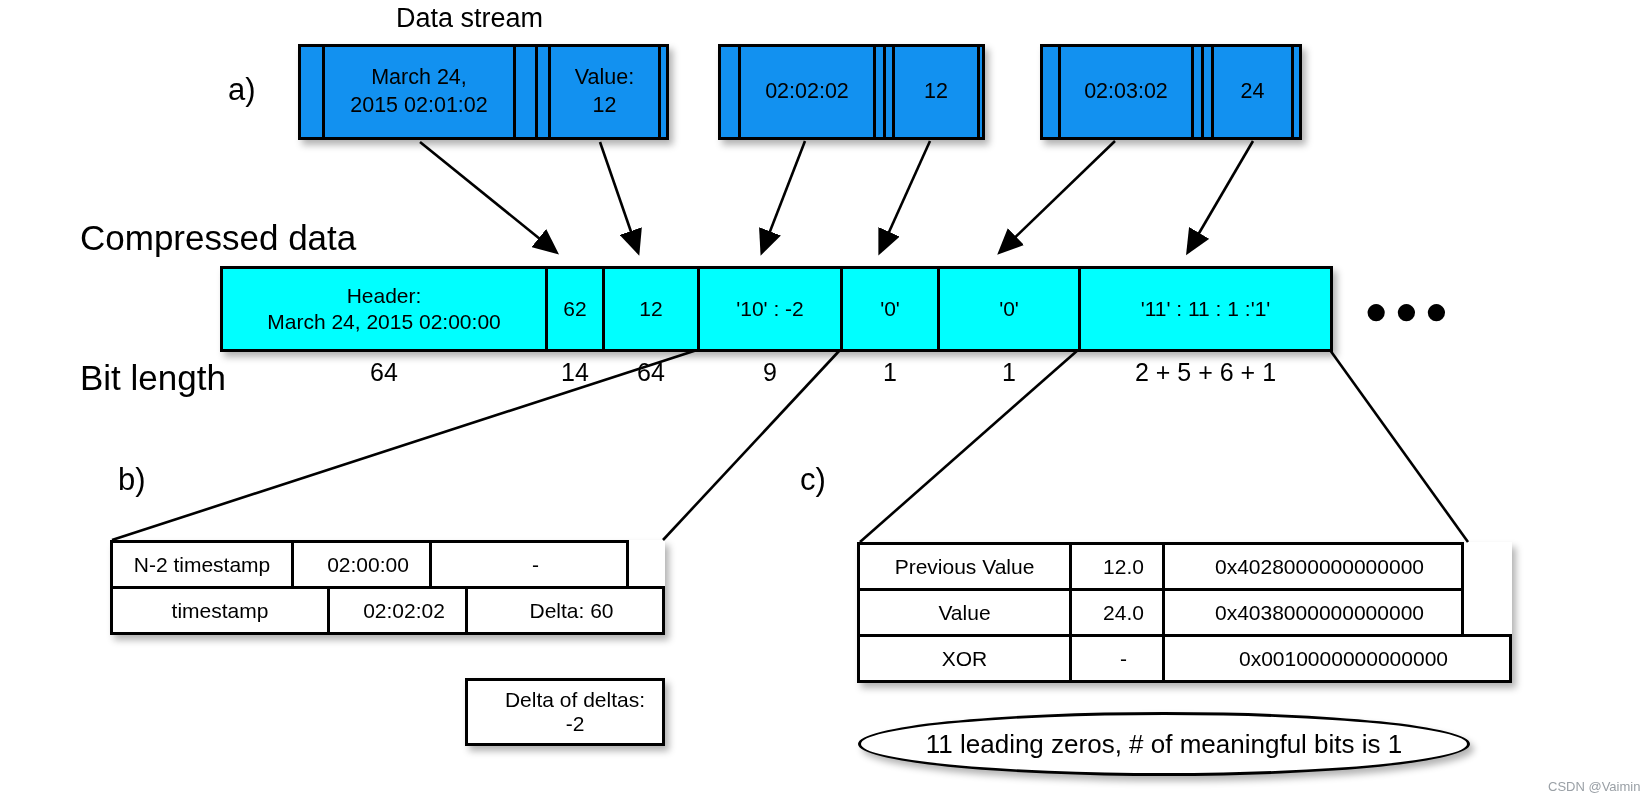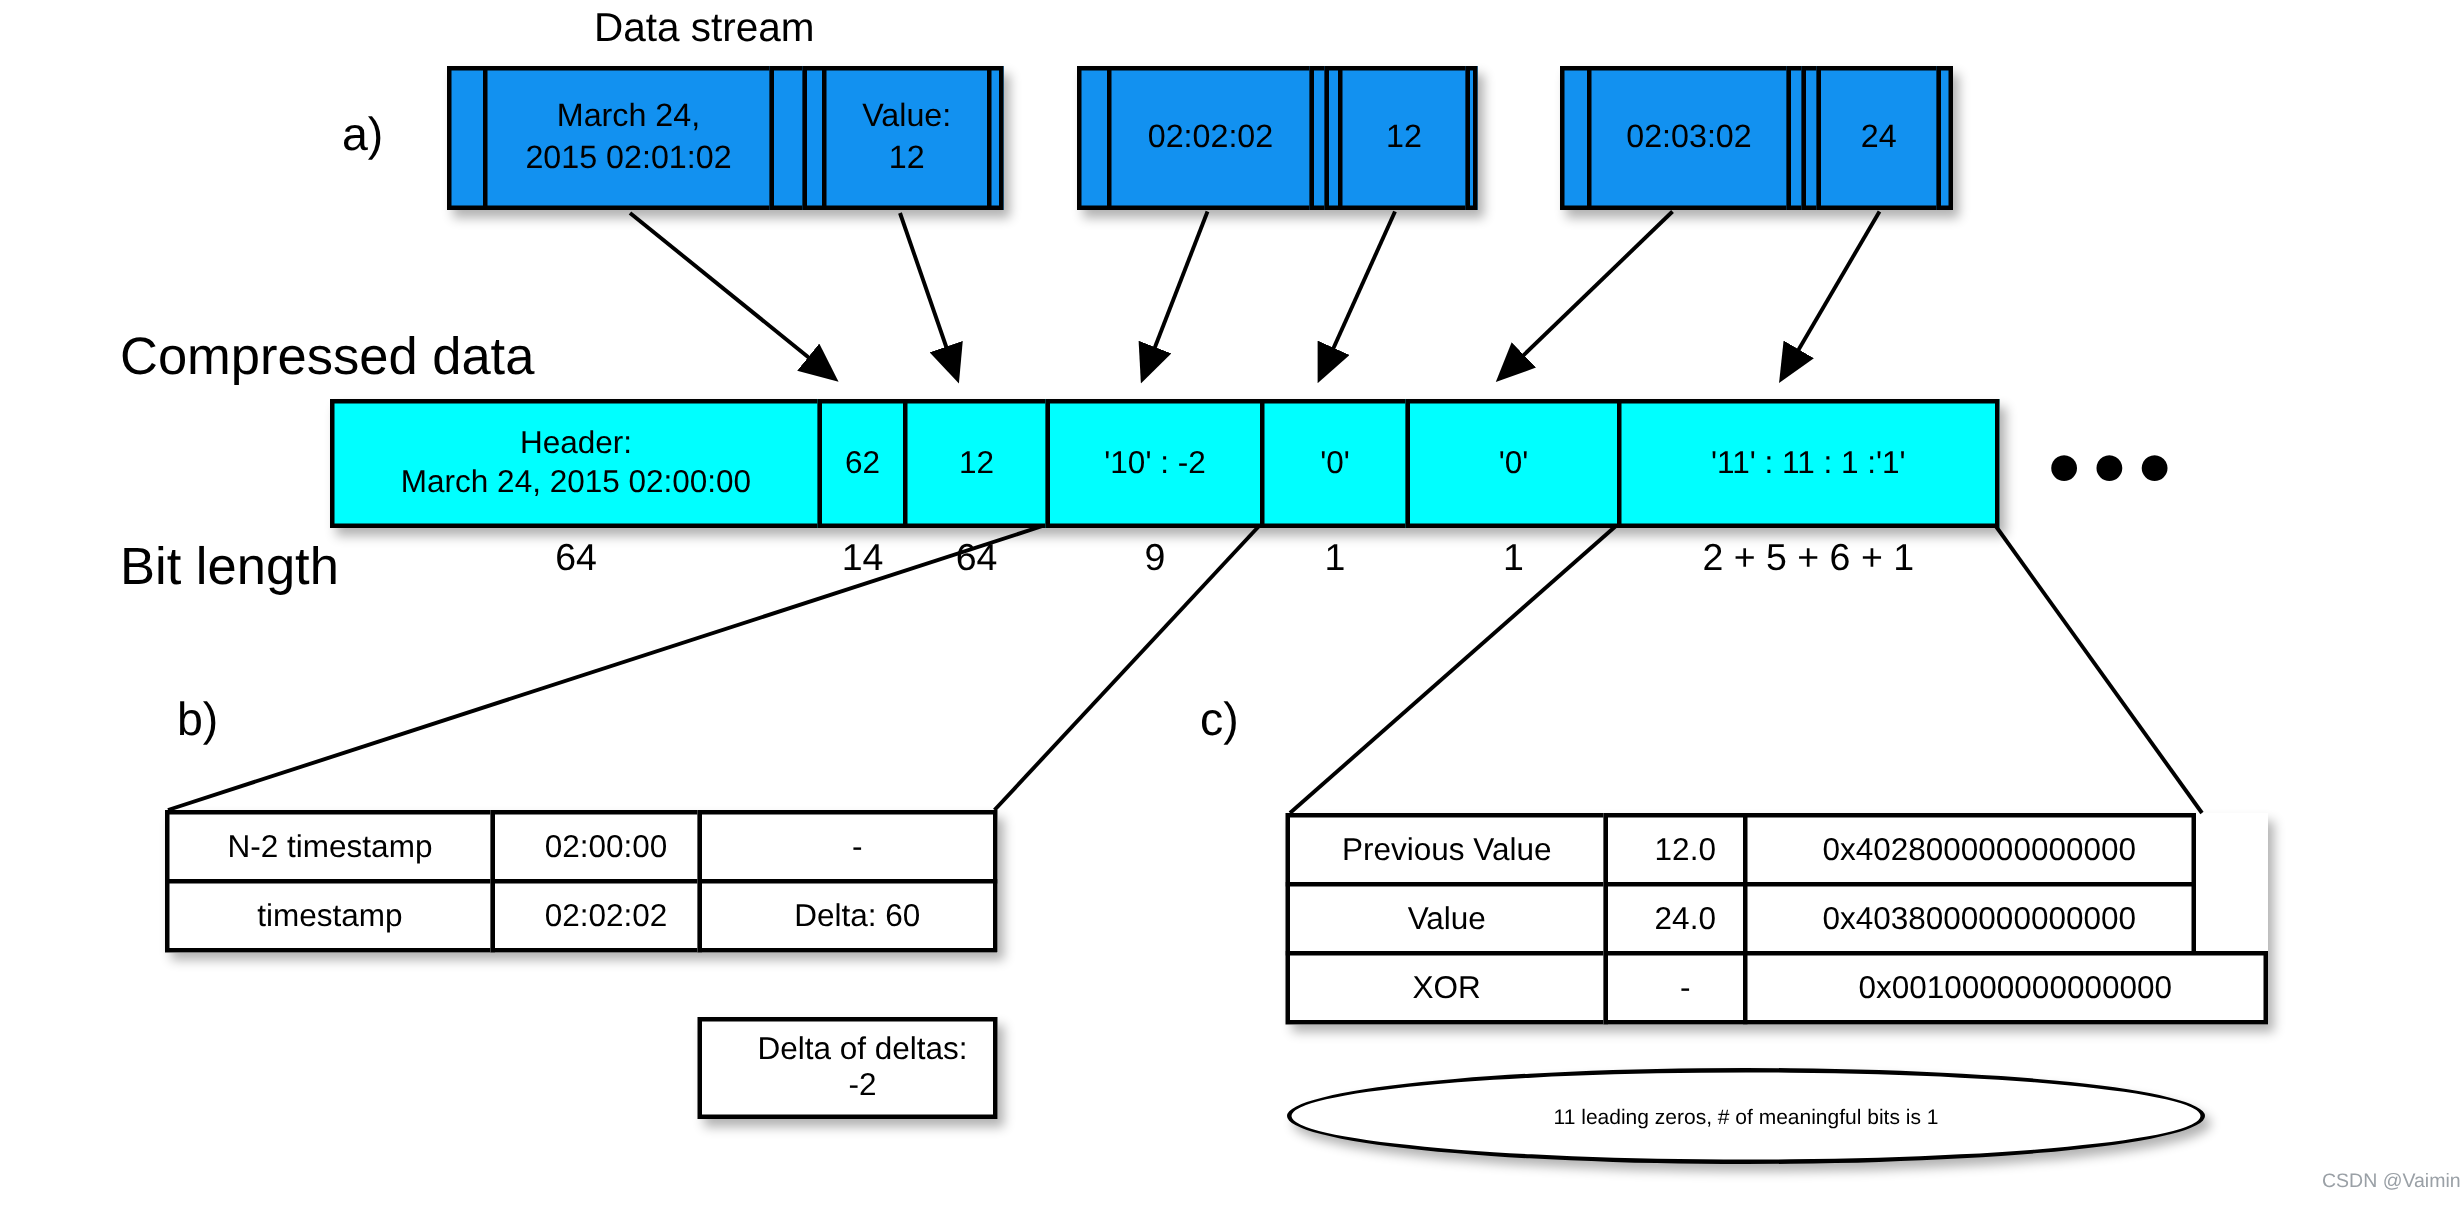--- a/index.html
+++ b/index.html
@@ -38,21 +38,21 @@
   .xrow{display:flex;}
   .xcell{box-sizing:border-box;border:3px solid #000;height:49px;background:#fff;
          display:flex;align-items:center;justify-content:center;text-align:center;
          font-size:21px;white-space:pre-line;}
   .xcell + .xcell{margin-left:-3px;padding-left:13px;}
   .xrow + .xrow{margin-top:-3px;}
 
   .label{font-size:35px;}
   .note-ellipse{box-sizing:border-box;border:3px solid #000;border-radius:50%;
         background:#fff;display:flex;align-items:center;justify-content:center;
-        font-size:14px;text-align:center;}
+        font-size:26px;text-align:center;}
   .dots{font-size:40px;letter-spacing:6px;line-height:1;}
   .watermark{font-size:13px;color:#9aa0a6;}
 </style>
 </head>
 <body>
 
 <div id="canvas">
 
   <svg id="overlay" width="1641" height="805" viewBox="0 0 1641 805">
     <defs>
@@ -129,21 +129,21 @@
     <div class="bitcell s1">14</div>
     <div class="bitcell s2">64</div>
     <div class="bitcell s3">9</div>
     <div class="bitcell s4">1</div>
     <div class="bitcell s5">1</div>
     <div class="bitcell s6">2 + 5 + 6 + 1</div>
   </div>
 
   <div class="abs sh" style="left:110px;top:540px;">
     <div class="xrow">
-      <div class="xcell" style="width:220px">N-2 timestamp</div>
+      <div class="xcell" style="width:184px">N-2 timestamp</div>
       <div class="xcell" style="width:141px">02:00:00</div>
       <div class="xcell" style="width:200px">-</div>
     </div>
     <div class="xrow">
       <div class="xcell" style="width:220px">timestamp</div>
       <div class="xcell" style="width:141px">02:02:02</div>
       <div class="xcell" style="width:200px">Delta: 60</div>
     </div>
   </div>
   <div class="abs xcell sh" style="left:465px;top:678px;width:200px;height:68px;padding-left:20px;">Delta of deltas:

